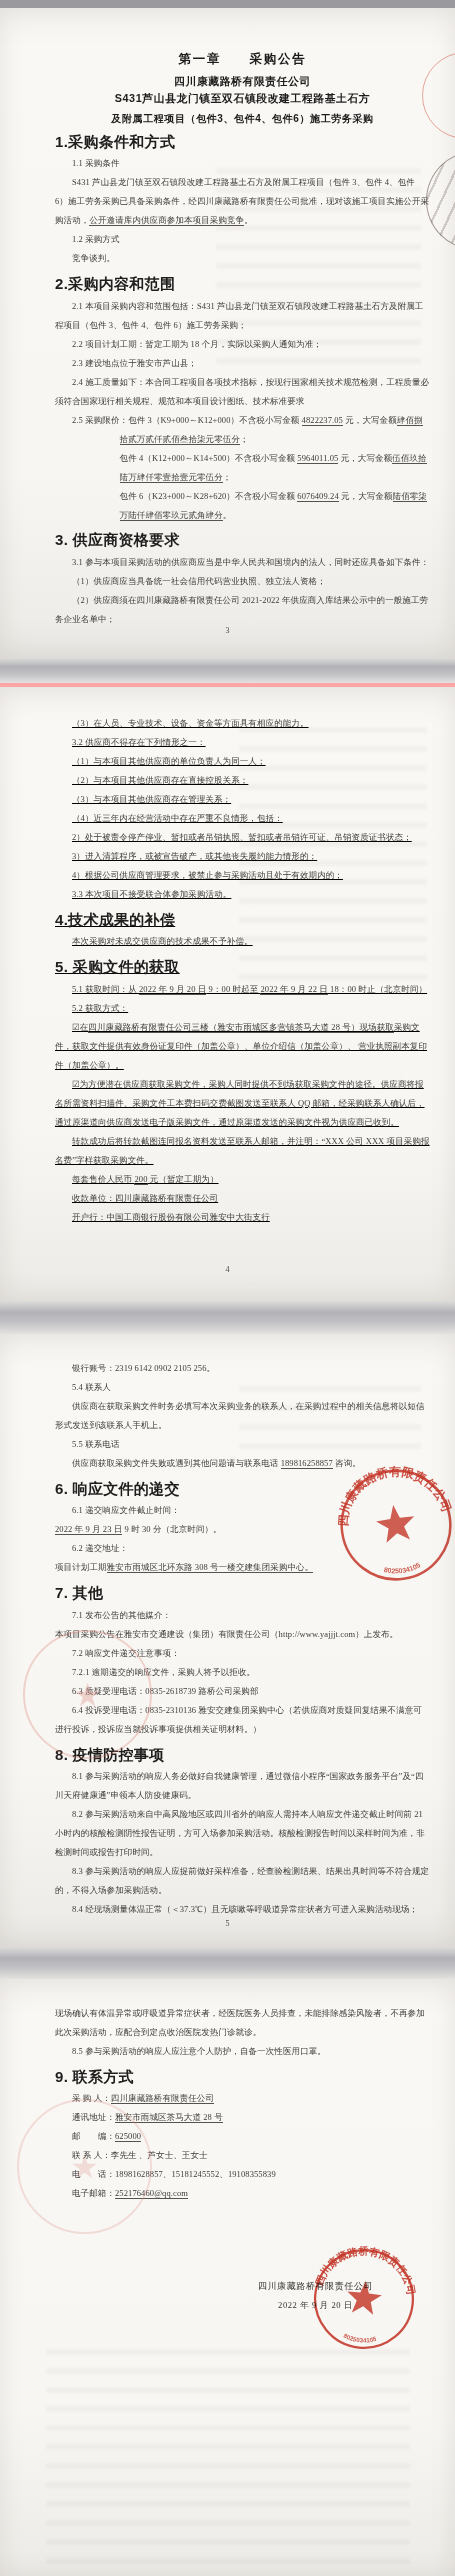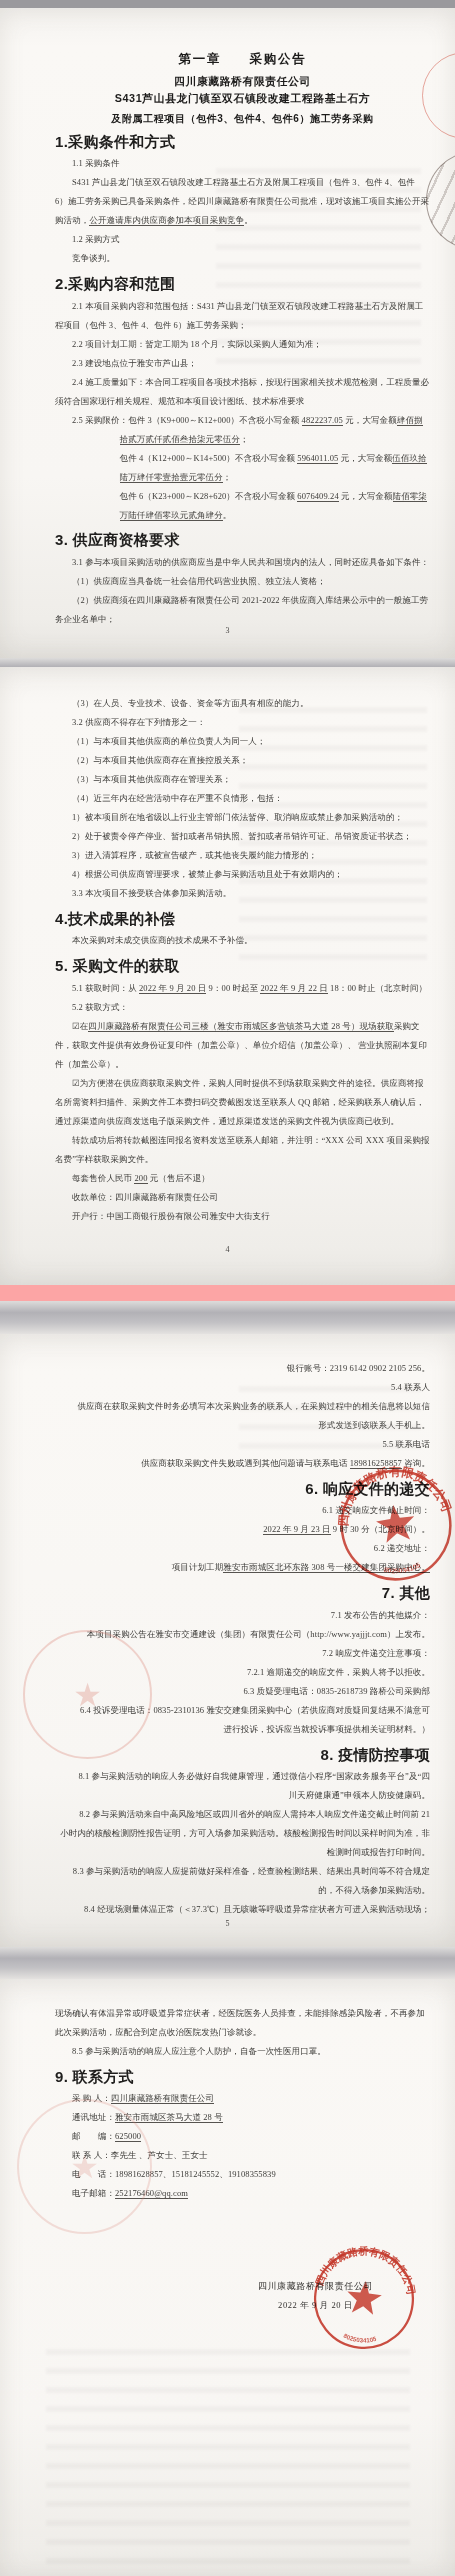--- a/index.html
+++ b/index.html
@@ -70,53 +70,52 @@
       <div class="para">（2）供应商须在四川康藏路桥有限责任公司 2021-2022 年供应商入库结果公示中的一般施工劳务企业名单中；</div>
     </div>
     <div class="pageno" style="top:618px;">3</div>
     <div class="frag red" style="left:422px;top:44px;width:85px;height:85px;"></div>
     <div class="frag dark" style="left:426px;top:143px;width:97px;height:97px;"></div>
     <div class="ghost" style="left:216px;top:154px;width:205px;height:211px;"></div>
   </div>
 
   <div class="gap" style="top:650px;height:25px;"></div>
 
-  <div class="page" style="top:659px;height:618px;">
+  <div class="page" style="top:679px;height:618px;text-decoration:underline;">
     <div class="inner" style="padding-top:27px;">
       <div class="para">（3）在人员、专业技术、设备、资金等方面具有相应的能力。</div>
       <div class="para">3.2 供应商不得存在下列情形之一：</div>
       <div class="para">（1）与本项目其他供应商的单位负责人为同一人；</div>
       <div class="para">（2）与本项目其他供应商存在直接控股关系；</div>
       <div class="para">（3）与本项目其他供应商存在管理关系；</div>
       <div class="para">（4）近三年内在经营活动中存在严重不良情形，包括：</div>
-      <div class="para">1）被本项目所在地省级以上行业主管部门依法暂停、取消响应或禁止参加采购活动的；</div>
       <div class="para">2）处于被责令停产停业、暂扣或者吊销执照、暂扣或者吊销许可证、吊销资质证书状态；</div>
       <div class="para">3）进入清算程序，或被宣告破产，或其他丧失履约能力情形的；</div>
       <div class="para">4）根据公司供应商管理要求，被禁止参与采购活动且处于有效期内的；</div>
       <div class="para">3.3 本次项目不接受联合体参加采购活动。</div>
       <div class="h1">4.技术成果的补偿</div>
       <div class="para">本次采购对未成交供应商的技术成果不予补偿。</div>
       <div class="h1">5. 采购文件的获取</div>
       <div class="para"><span>5.1 获取时间：从 </span><span class="u">2022 年 9 月 20 日</span><span> 9：00 时起至 </span><span class="u">2022 年 9 月 22 日</span><span> 18：00 时止（北京时间）</span></div>
       <div class="para">5.2 获取方式：</div>
       <div class="para"><span>☑在</span><span class="u">四川康藏路桥有限责任公司三楼（雅安市雨城区多营镇茶马大道 28 号）现场获取</span><span>采购文件，获取文件提供有效身份证复印件（加盖公章）、单位介绍信（加盖公章）、 营业执照副本复印件（加盖公章）。</span></div>
       <div class="para">☑为方便潜在供应商获取采购文件，采购人同时提供不到场获取采购文件的途径。供应商将报名所需资料扫描件、采购文件工本费扫码交费截图发送至联系人 QQ 邮箱，经采购联系人确认后，通过原渠道向供应商发送电子版采购文件，通过原渠道发送的采购文件视为供应商已收到。</div>
       <div class="para">转款成功后将转款截图连同报名资料发送至联系人邮箱，并注明：“XXX 公司 XXX 项目采购报名费”字样获取采购文件。</div>
-      <div class="para"><span>每套售价人民币 </span><span class="u">200</span><span> 元（售后不退）</span></div>
+      <div class="para"><span>每套售价人民币 </span><span class="u">200</span><span> 元（暂定工期为）</span></div>
       <div class="para">收款单位：四川康藏路桥有限责任公司</div>
       <div class="para">开户行：中国工商银行股份有限公司雅安中大街支行</div>
     </div>
     <div class="pageno" style="top:578px;">4</div>
     <div class="ghost" style="left:239px;top:34px;width:188px;height:262px;"></div>
   </div>
 
   <div class="gap" style="top:1293px;height:33px;"></div>
 
   <div class="page" style="top:1326px;height:613px;">
-    <div class="inner" style="padding-top:25px;text-align:right;">
+    <div class="inner" style="padding-top:25px;">
       <div class="para">银行账号：2319 6142 0902 2105 256。</div>
       <div class="para">5.4 联系人</div>
       <div class="para">供应商在获取采购文件时务必填写本次采购业务的联系人，在采购过程中的相关信息将以短信形式发送到该联系人手机上。</div>
       <div class="para">5.5 联系电话</div>
       <div class="para"><span>供应商获取采购文件失败或遇到其他问题请与联系电话 </span><span class="u">189816258857</span><span> 咨询。</span></div>
       <div class="h1">6. 响应文件的递交</div>
       <div class="para">6.1 递交响应文件截止时间：</div>
       <div class="para ni"><span class="u">2022 年 9 月 23 日</span><span> 9 时 30 分（北京时间）。</span></div>
       <div class="para">6.2 递交地址：</div>
       <div class="para ni"><span>项目计划工期</span><span class="u">雅安市雨城区北环东路 308 号一楼交建集团采购中心。</span></div>

